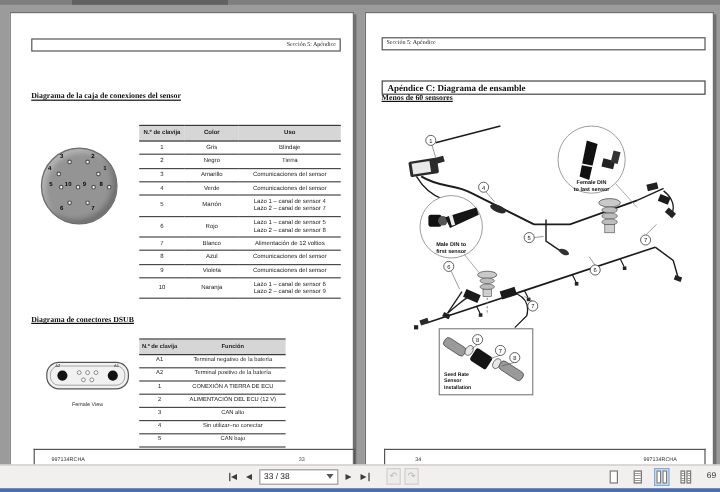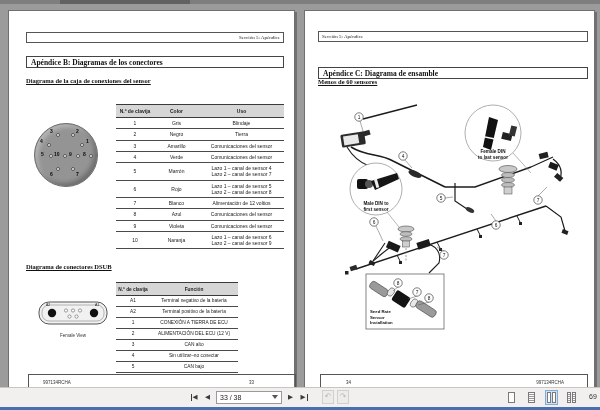--- a/index.html
+++ b/index.html
@@ -58,21 +58,20 @@
 <body>
 
 <div class="topstrip">
     <div class="toptab"></div>
   </div>
 
 <div class="page pleft">
   <div class="secbox alignr" style="left:17px;top:21px;width:258px;height:11px">
     <span>Sección 5: Apéndice</span>
   </div>
-  <div class="titlebox" style="left:17px;top:45px;width:258px;height:12px">Apéndice B: Diagramas de los conectores</div>
   <div class="docheading" style="left:17px;top:66px">Diagrama de la caja de conexiones del sensor</div>
 
   <div class="conncircle">
     <i class="dot" style="left:21px;top:9px"></i>
       <b class="plabel" style="left:15px;top:4px">3</b>
     <i class="dot" style="left:36px;top:9px"></i>
       <b class="plabel" style="left:41px;top:4px">2</b>
     <i class="dot" style="left:12px;top:19px"></i>
       <b class="plabel" style="left:5px;top:14px">4</b>
     <i class="dot" style="left:45px;top:19px"></i>

